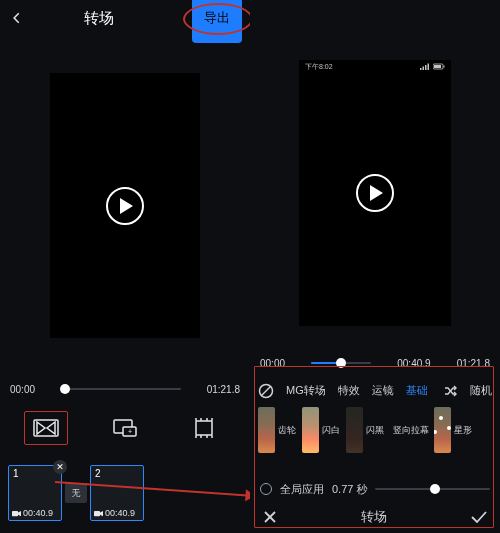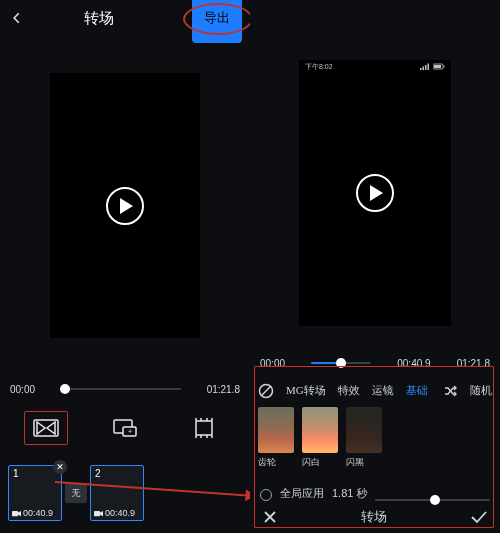--- a/index.html
+++ b/index.html
@@ -102,27 +102,27 @@
     display:flex; align-items:center; justify-content:center; font-size:9px; color:#cfd2d6;
   }
 
   
   .cat-row {
     height:30px; display:flex; align-items:center; gap:12px; padding:0 8px;
     font-size:11px; color:#cfd2d6; border-top:1px solid transparent;
     margin-top:-2px;
   }
   .cat-row .noban { width:16px; height:16px; }
-  .cat-row span { white-space:nowrap;font-family:Liberation Serif, serif; }
+  .cat-row span { white-space:nowrap; }
   .cat-row .active { color:#2f88ff; }
   .cat-row .shuffle { margin-left:auto; display:flex; align-items:center; gap:12px; font-size:11px; }
 
   
   .presets { height:72px; display:flex; align-items:flex-start; gap:6px; padding:2px 8px 0; overflow:hidden; }
-  .preset { width:38px; display:flex; flex-direction:column; align-items:flex-start; gap:3px; flex:0 0 auto; }
+  .preset { width:38px; display:flex; flex-direction:row; align-items:center; gap:3px; flex:0 0 auto; }
   .preset .thumb {
     width:36px; height:46px; border-radius:2px;
     background:linear-gradient(180deg,#6a6e5a 0%, #8a6b52 40%, #b8664a 70%, #d98a4e 100%);
     position:relative; overflow:hidden;
   }
   .preset .thumb.dark { filter: brightness(0.35) saturate(0.6); }
   .preset .thumb.bright { filter: brightness(1.35); }
   .preset .thumb.vtall:after {
     content:""; position:absolute; left:0; right:0; top:0; height:40%;
     background:rgba(0,0,0,0.85);
@@ -133,21 +133,21 @@
   }
   .preset .thumb.star:after {
     content:""; position:absolute; top:20%; left:30%;
     width:4px; height:4px; background:#fff; border-radius:50%;
     box-shadow: 8px 10px 0 #fff, -6px 14px 0 #fff;
   }
   .preset .pl { font-size:9px; color:#cfd2d6; white-space:nowrap; }
 
   
   .apply-row {
-    height:24px; display:flex; align-items:flex-end; gap:8px; padding:0 10px;
+    height:24px; display:flex; align-items:center; gap:8px; padding:0 10px;
     font-size:11px; color:#cfd2d6;
   }
   .radio-o {
     width:12px; height:12px; border:1.5px solid #9aa0a6; border-radius:50%;
   }
   .mini-slider { flex:1 1 auto; height:2px; background:#3a3e44; position:relative; border-radius:1px; }
   .mini-slider .dot {
     position:absolute; top:50%; transform:translate(-50%,-50%);
     width:10px; height:10px; border-radius:50%; background:#fff;
   }
@@ -322,26 +322,34 @@
           <div class="pl">齿轮</div>
         </div>
         <div class="preset">
           <div class="thumb bright"></div>
           <div class="pl">闪白</div>
         </div>
         <div class="preset">
           <div class="thumb dark"></div>
           <div class="pl">闪黑</div>
         </div>
+        <div class="preset">
+          <div class="thumb vtall"></div>
+          <div class="pl">竖向拉幕</div>
+        </div>
+        <div class="preset">
+          <div class="thumb star"></div>
+          <div class="pl">星形</div>
+        </div>
       </div>
 
     <div class="apply-row">
       <div class="radio-o"></div>
       <span>全局应用</span>
-      <span>1.81 秒</span>
+      <span>0.77 秒</span>
       <div class="mini-slider">
         <div class="dot" style="left:52%"></div>
       </div>
     </div>
 
     <div class="bottom-bar">
       <div>
         <svg width="16" height="16" viewBox="0 0 16 16" stroke="#cfd2d6" stroke-width="1.8">
             <line x1="3" y1="3" x2="13" y2="13"></line>
             <line x1="13" y1="3" x2="3" y2="13"></line>

